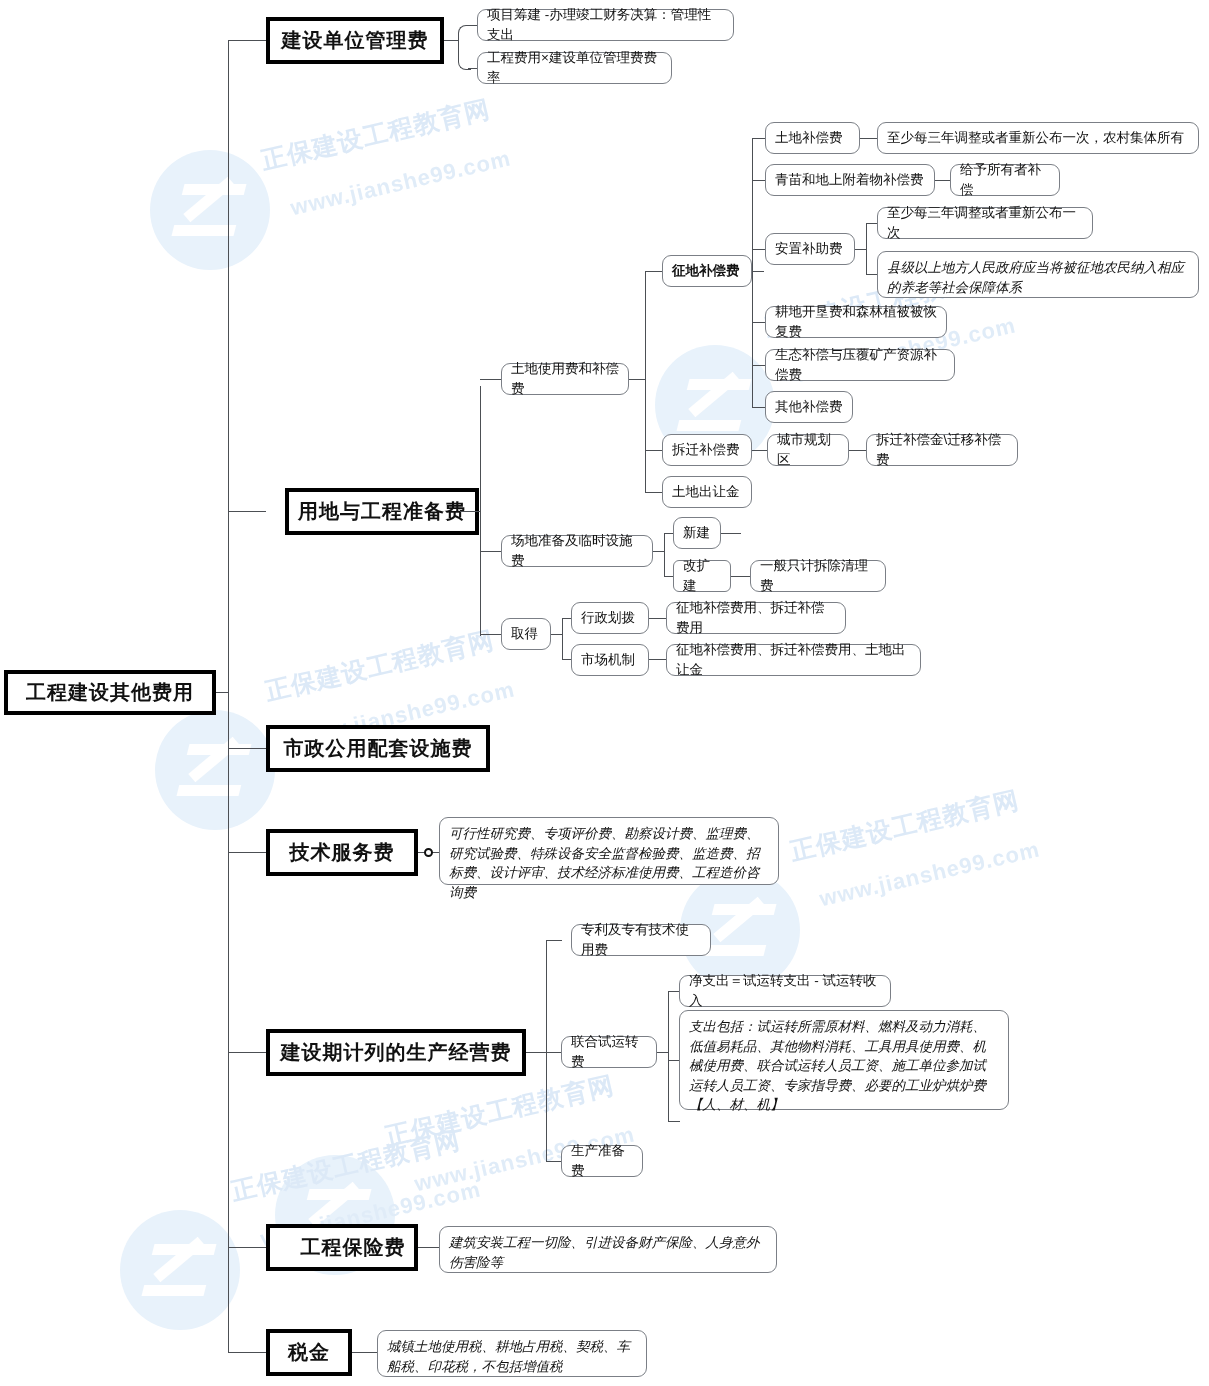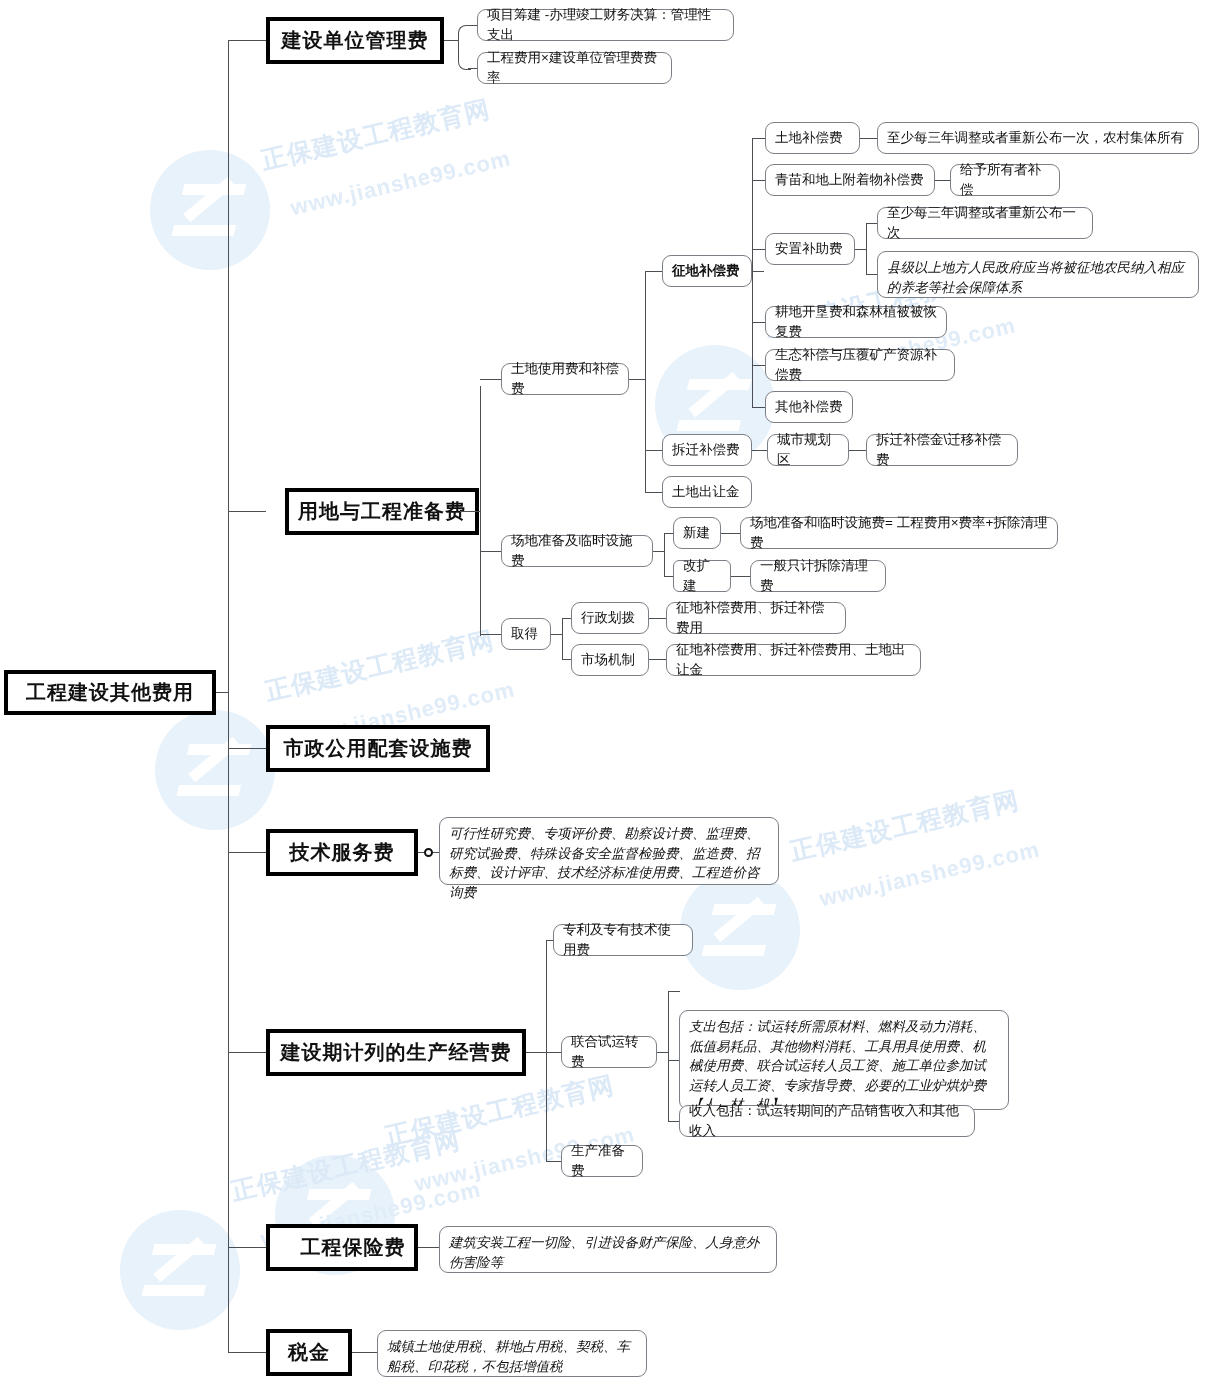--- a/index.html
+++ b/index.html
@@ -217,23 +217,20 @@
   </div>
   <div class="ln h" style="left:653px;top:551px;width:12px;"></div>
   <div class="ln v" style="left:664px;top:533px;height:43px;"></div>
   <div class="ln h" style="left:664px;top:533px;width:10px;"></div>
   <div class="ln h" style="left:664px;top:576px;width:10px;"></div>
 
   <div class="node pill" style="left:673px;top:517px;width:48px;height:32px;">
     <span>新建</span>
   </div>
   <div class="ln h" style="left:721px;top:533px;width:20px;"></div>
-  <div class="node pill" style="left:740px;top:517px;width:318px;height:32px;">
-    <span>场地准备和临时设施费= 工程费用×费率+拆除清理费</span>
-  </div>
 
   <div class="node pill" style="left:673px;top:560px;width:58px;height:32px;border-radius:6px;">
     <span>改扩建</span>
   </div>
   <div class="ln h" style="left:731px;top:576px;width:20px;"></div>
   <div class="node pill" style="left:750px;top:560px;width:136px;height:32px;">
     <span>一般只计拆除清理费</span>
   </div>
 
   <div class="node pill" style="left:501px;top:618px;width:50px;height:32px;">
@@ -278,38 +275,38 @@
   <div class="ln h" style="left:228px;top:1052px;width:38px;"></div>
   <div class="node lv1" style="left:266px;top:1029px;width:260px;height:47px;">
     <span>建设期计列的生产经营费</span>
   </div>
   <div class="ln h" style="left:526px;top:1052px;width:20px;"></div>
   <div class="ln v" style="left:546px;top:940px;height:222px;"></div>
   <div class="ln h" style="left:546px;top:940px;width:16px;"></div>
   <div class="ln h" style="left:546px;top:1052px;width:16px;"></div>
   <div class="ln h" style="left:546px;top:1161px;width:16px;"></div>
 
-  <div class="node pill" style="left:553px;top:924px;width:140px;height:32px;">
+  <div class="node pill" style="left:571px;top:924px;width:140px;height:32px;">
     <span>专利及专有技术使用费</span>
   </div>
 
   <div class="node pill" style="left:561px;top:1036px;width:96px;height:32px;">
     <span>联合试运转费</span>
   </div>
   <div class="ln h" style="left:657px;top:1052px;width:12px;"></div>
   <div class="ln v" style="left:668px;top:991px;height:131px;"></div>
   <div class="ln h" style="left:668px;top:991px;width:12px;"></div>
   <div class="ln h" style="left:668px;top:1060px;width:12px;"></div>
   <div class="ln h" style="left:668px;top:1121px;width:12px;"></div>
 
+  <div class="node pill" style="left:679px;top:975px;width:212px;height:32px;">
+    <span>净支出＝试运转支出 - 试运转收入</span>
+  </div>
   <div class="node pill multi" style="left:679px;top:1010px;width:330px;height:100px;">
     <span>支出包括：试运转所需原材料、燃料及动力消耗、低值易耗品、其他物料消耗、工具用具使用费、机械使用费、联合试运转人员工资、施工单位参加试运转人员工资、专家指导费、必要的工业炉烘炉费【人、材、机】</span>
-  </div>
-  <div class="node pill" style="left:679px;top:1105px;width:296px;height:32px;">
-    <span>收入包括：试运转期间的产品销售收入和其他收入</span>
   </div>
 
   <div class="node pill" style="left:561px;top:1145px;width:82px;height:32px;">
     <span>生产准备费</span>
   </div>
 
   <div class="ln h" style="left:228px;top:1247px;width:38px;"></div>
   <div class="node lv1" style="left:266px;top:1224px;width:152px;height:47px;padding-left:22px;">
     <span>工程保险费</span>
   </div>

